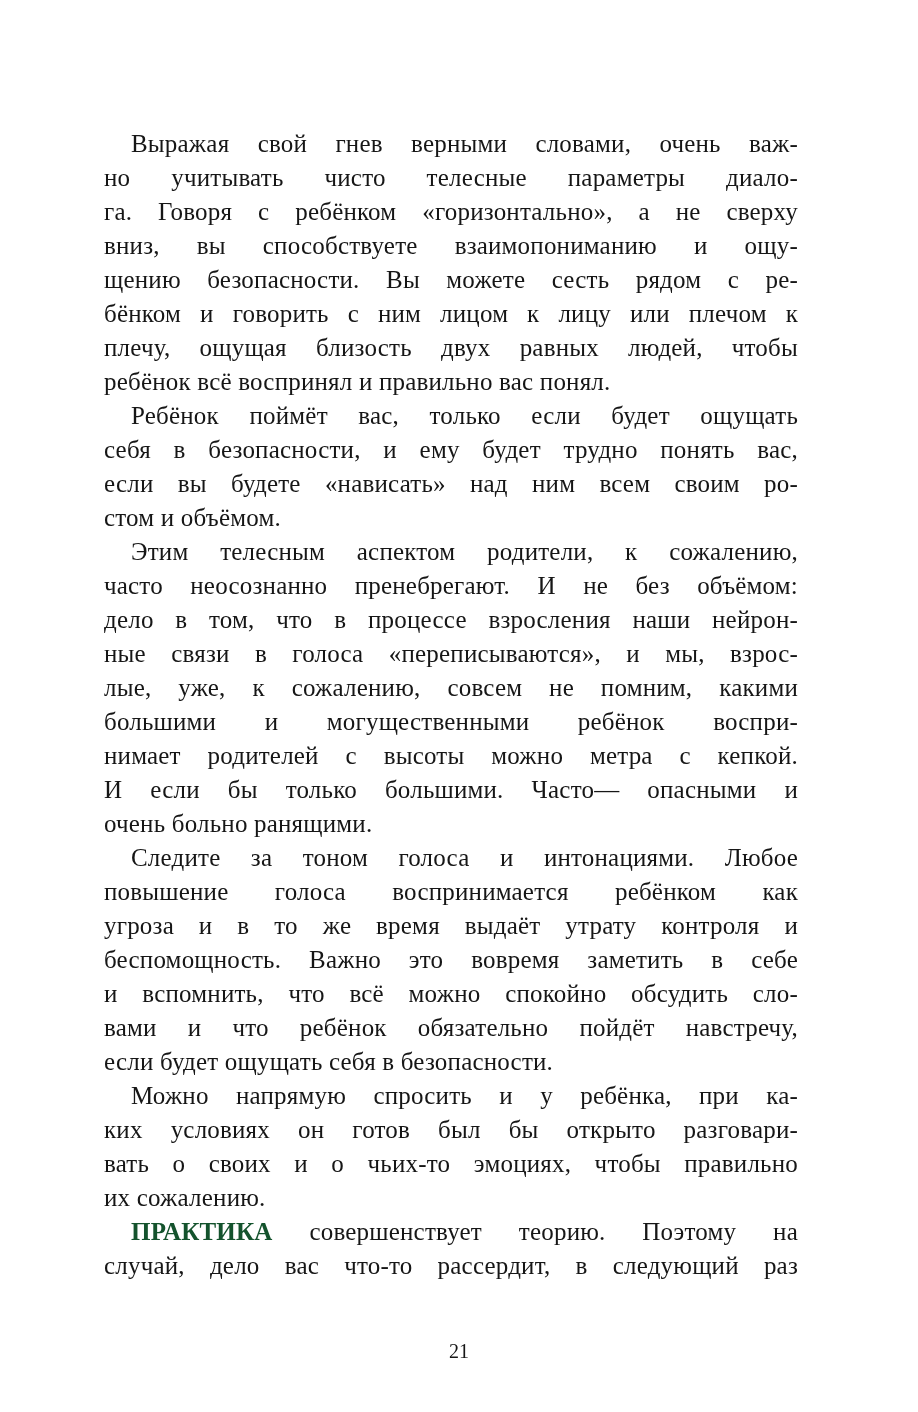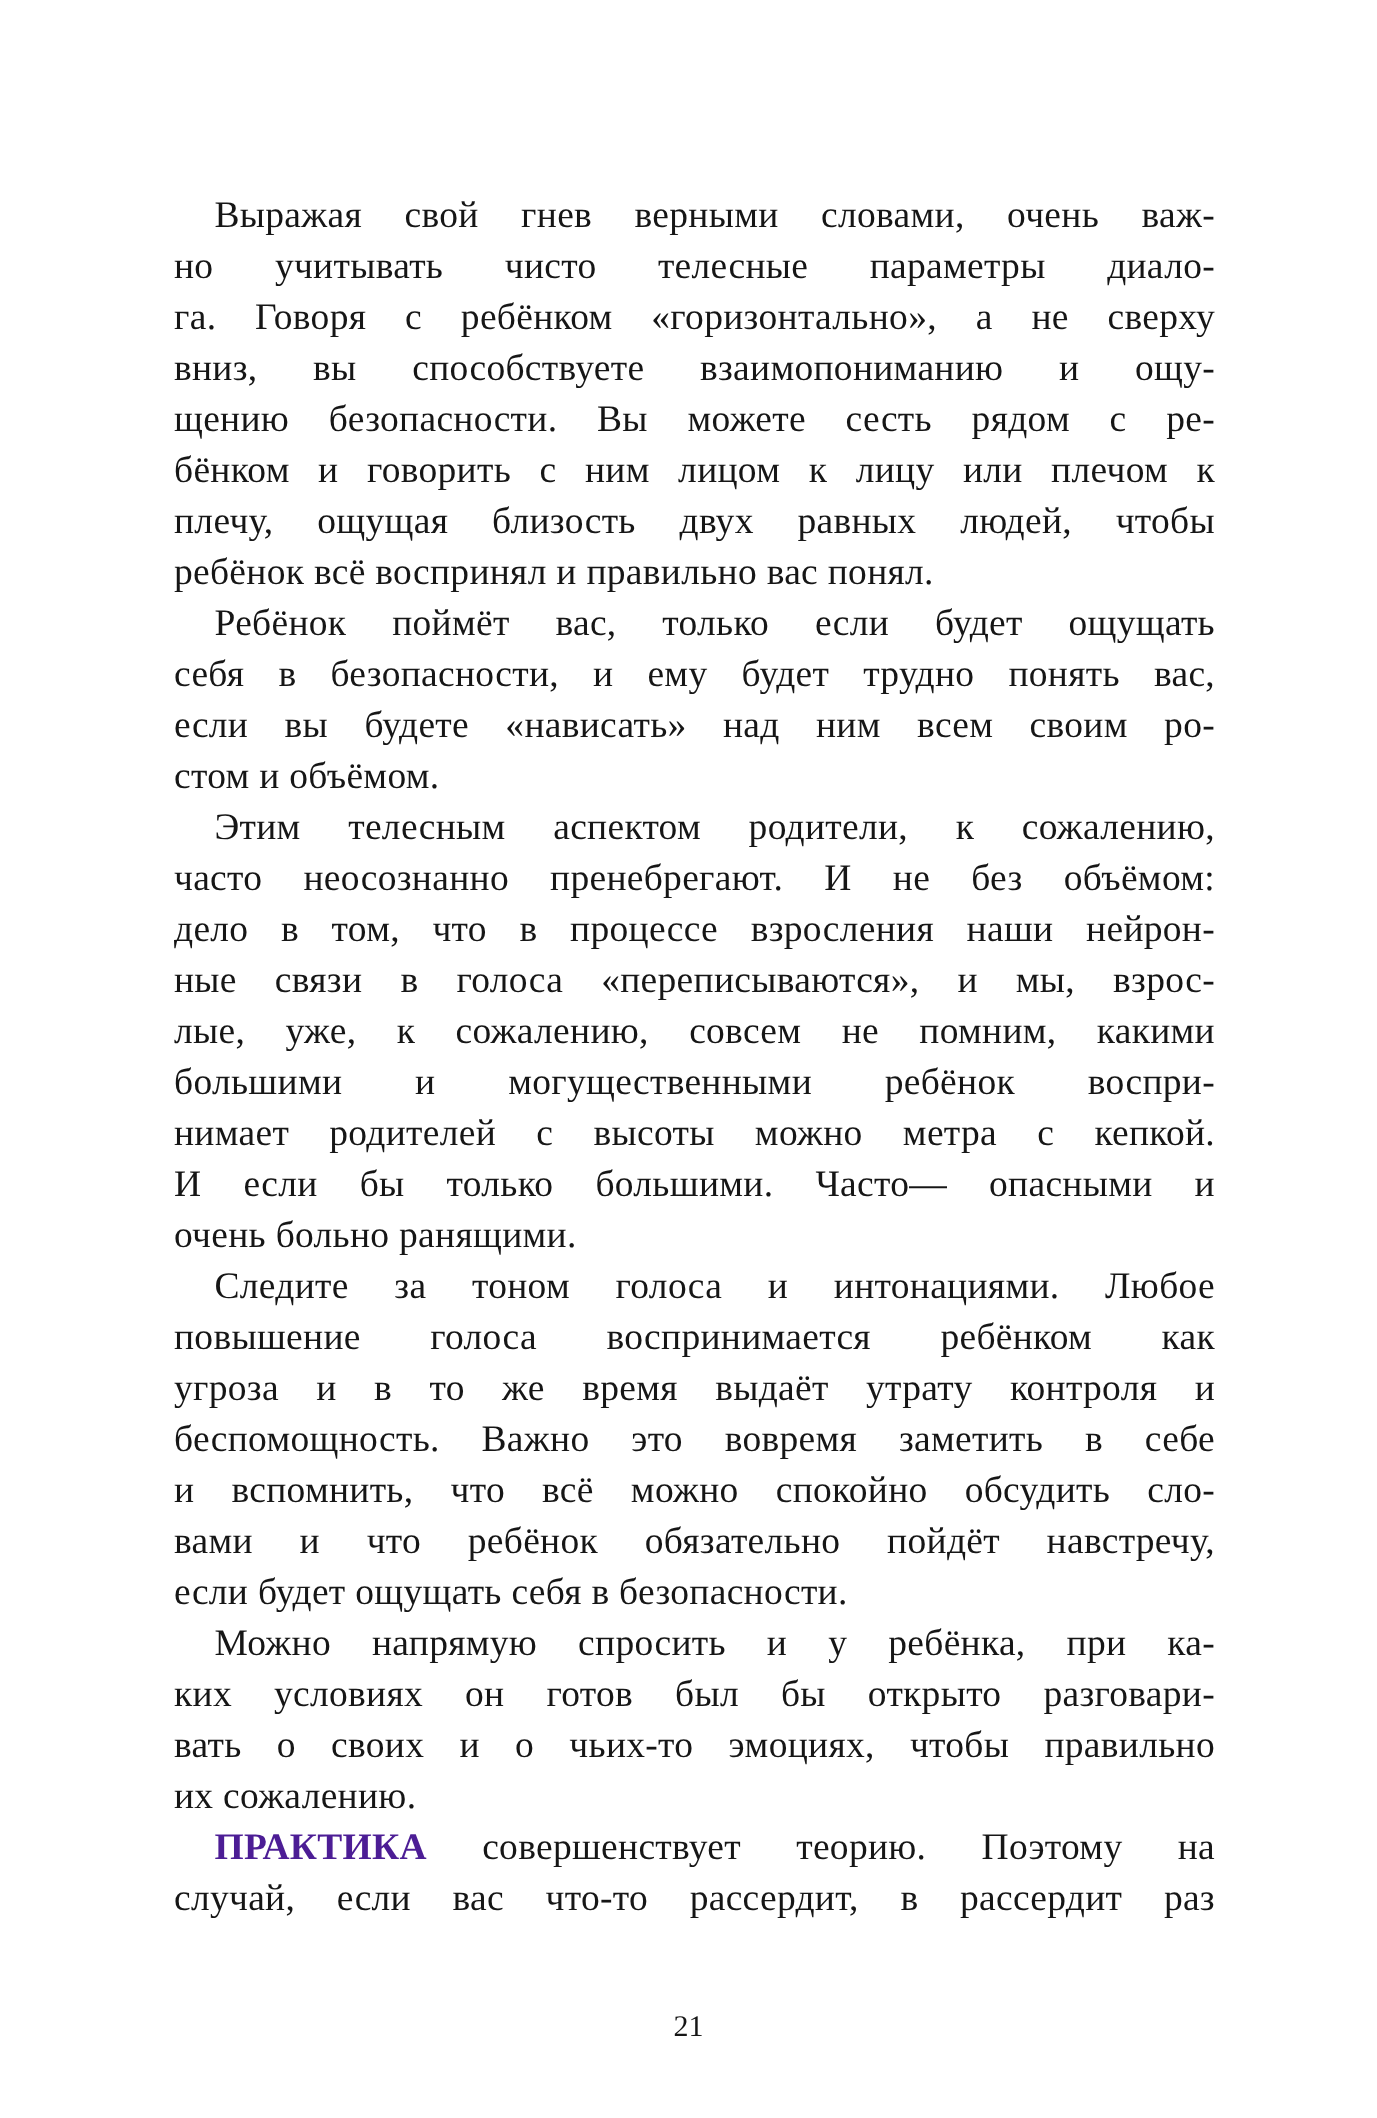--- a/index.html
+++ b/index.html
@@ -14,21 +14,21 @@
     overflow: hidden;
     font-family: "Liberation Serif", "DejaVu Serif", serif;
   }
   .book-page {
     position: absolute;
     inset: 0;
     background: #ffffff;
   }
   .text-block {
     position: absolute;
-    left: 116px;
+    left: 104px;
     top: 127px;
     width: 694px;
     font-size: 25px;
     line-height: 34px;
     color: #161616;
     letter-spacing: 0.2px;
   }
   .para {
     margin: 0;
     padding: 0;
@@ -99,18 +99,18 @@
         <div class="line">вами и что ребёнок обязательно пойдёт навстречу,</div>
         <div class="line last">если будет ощущать себя в безопасности.</div>
       </div>
       <div class="para">
         <div class="line indent">Можно напрямую спросить и у ребёнка, при ка-</div>
         <div class="line">ких условиях он готов был бы открыто разговари-</div>
         <div class="line">вать о своих и о чьих-то эмоциях, чтобы правильно</div>
         <div class="line last">их сожалению.</div>
       </div>
       <div class="para">
-        <div class="line indent"><span class="lead" style="color: #4c1d95;">ПРАКТИКА</span> совершенствует теорию. Поэтому на</div>
-        <div class="line">случай, если вас что-то рассердит, в рассердит раз</div>
+        <div class="line indent"><span class="lead" style="color: #14532d;">ПРАКТИКА</span> совершенствует теорию. Поэтому на</div>
+        <div class="line">случай, дело вас что-то рассердит, в следующий раз</div>
       </div>
     </div>
   <div class="page-number">21</div>
 </div>
 
 </body></html>

